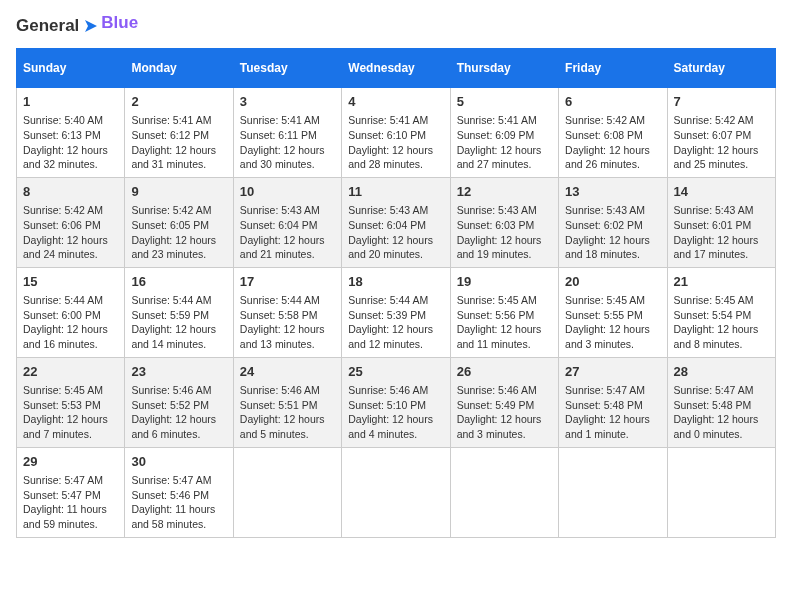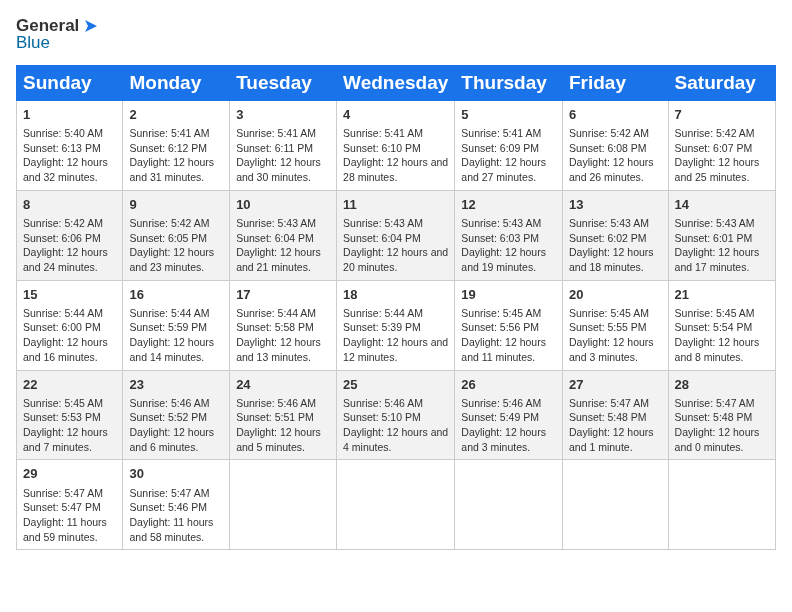--- a/index.html
+++ b/index.html
@@ -35,22 +35,22 @@
     }
     table {
       width: 100%;
       border-collapse: collapse;
       font-size: 11px;
     }
     thead th {
       background-color: #1a73e8;
       color: #fff;
       text-align: left;
-      padding: 6px 6px;
-      font-size: 19px;
+      padding: 12px 6px;
+      font-size: 12px;
       font-weight: bold;
       border: 1px solid #1a73e8;
     }
     td {
       vertical-align: top;
       padding: 5px 6px;
       border: 1px solid #ccc;
       width: 14.28%;
       background: #fff;
       min-height: 80px;
@@ -74,28 +74,28 @@
     }
     tr:nth-child(even) td.empty {
       background: #f2f2f2;
     }
   </style>
 </head>
 <body>
 
 <div class="header">
   <div class="logo">
-  <div style="display:flex;flex-direction:column;line-height:1.1">
+  <div style="display:flex;flex-direction:row;line-height:1.1">
     <div style="display:flex;align-items:center;gap:2px">
       <span style="font-size:17px;font-weight:bold;color:#333">General</span>
       <svg width="20" height="20" viewBox="0 0 20 20">
         <polygon points="4,4 16,10 4,16 7,10" fill="#1a73e8"></polygon>
       </svg>
     </div>
-    <span style="font-size:17px;font-weight:normal;color:#0369a1;margin-top:-2px">Blue</span>
+    <span style="font-size:17px;font-weight:bold;color:#8b5cf6;margin-top:-2px">Blue</span>
   </div>
 </div>
   <div class="title-block">
     <div class="month-title"></div>
     <div class="subtitle"></div>
   </div>
 </div>
 
 <table>
   <thead>

